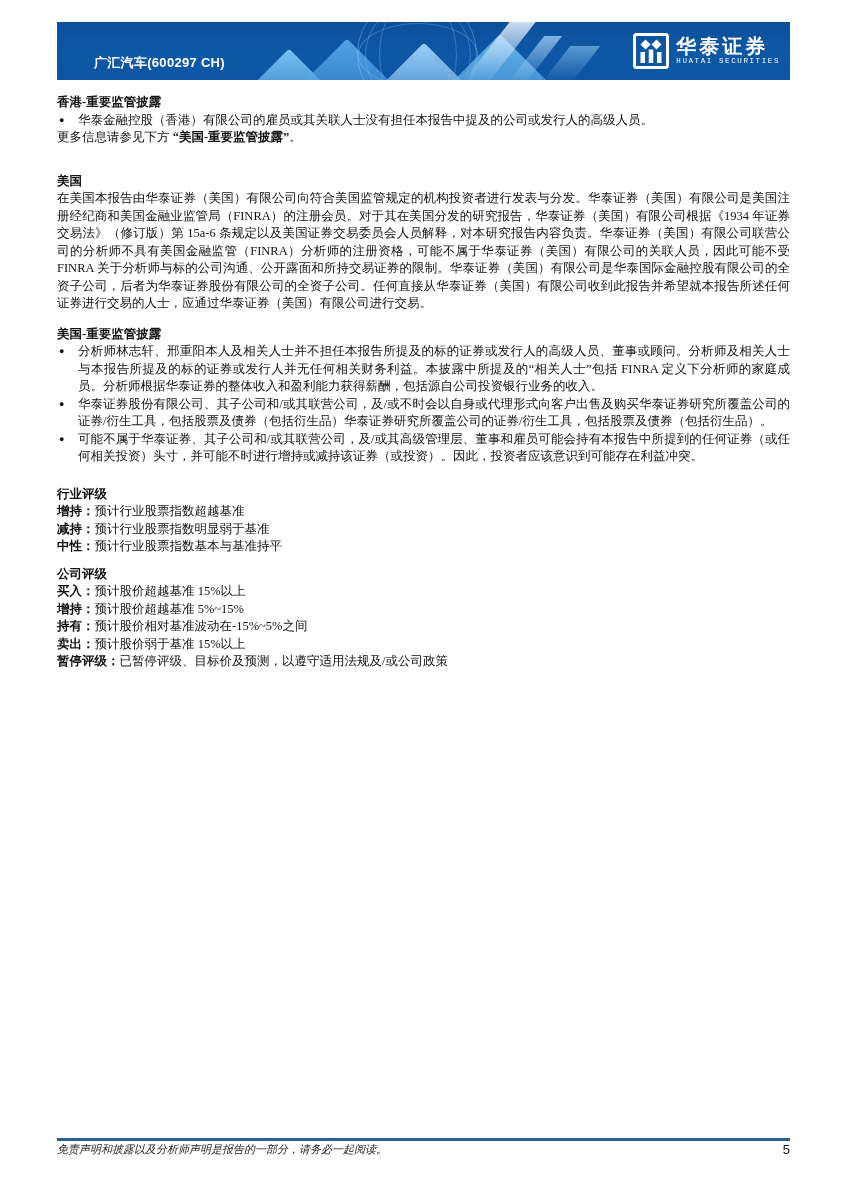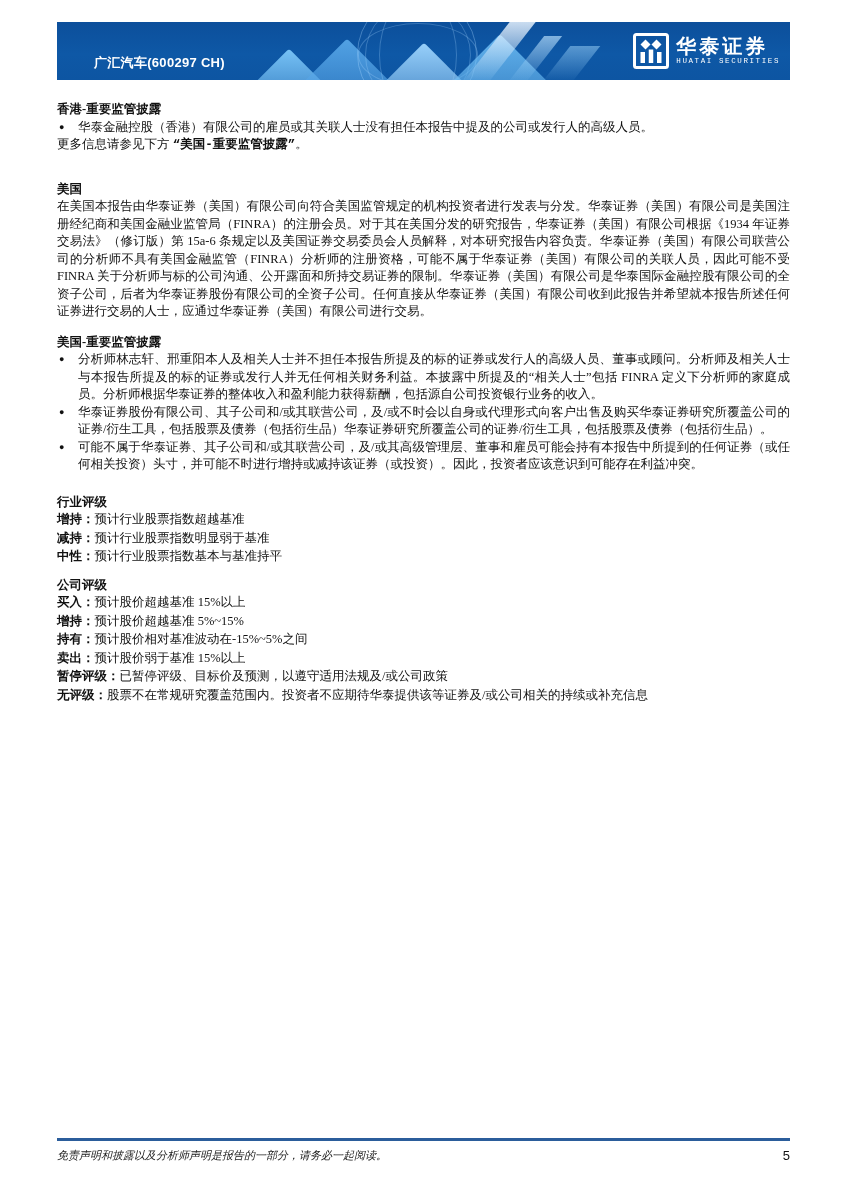--- a/index.html
+++ b/index.html
@@ -41,38 +41,38 @@
     margin-left:28px;
   }
   .brand{position:absolute;right:10px;top:50%;transform:translateY(-50%);
     display:flex;align-items:center;gap:7px;}
   .brand-cn{color:#fff;font-size:20px;font-weight:bold;letter-spacing:3px;line-height:21px;
     font-family:"Liberation Serif","DejaVu Serif",serif;}
   .brand-en{color:#fff;font-size:7.5px;letter-spacing:1.6px;line-height:9px;
     font-family:Liberation Mono, monospace;}
   
   .content{
-    position:absolute;left:57px;top:101px;width:733px;
+    position:absolute;left:57px;top:94px;width:733px;
     font-size:12.5px;line-height:17.5px;text-align:justify;
   }
   h3{font-size:12.5px;line-height:17.5px;margin:0;font-weight:bold;}
   p{margin:0;}
   ul{list-style:none;margin:0;padding:0;}
   li{position:relative;padding-left:21px;}
   .blt{position:absolute;left:2px;top:0;font-size:9px;}
-  b{font-weight:bold;font-family:Liberation Mono, monospace;}
+  b{font-weight:bold;}
   .sec-hk{margin-bottom:26px;}
   .sec-us{margin-bottom:13px;}
   .sec-usd{margin-bottom:20px;}
   .sec-note{margin-bottom:27px;}
   .sec-ind{margin-bottom:10px;}
   
   .footer{
     position:absolute;left:57px;top:1138px;width:733px;
-    border-top:3px solid #2b5d9b;padding-top:7px;
+    border-top:3px solid #2b5d9b;padding-top:1px;
   }
   .disclaimer{float:left;font-size:11px;font-style:italic;color:#222;}
   .page-num{float:right;font-size:13px;color:#111;
     font-family:"Liberation Sans","DejaVu Sans",sans-serif;}
 </style>
 </head>
 <body>
 
 <div class="page">
 
@@ -152,21 +152,20 @@
       <p><b>中性：</b><span>预计行业股票指数基本与基准持平</span></p>
     </section>
 
     <section class="sec-co">
       <h3>公司评级</h3>
       <p><b>买入：</b><span>预计股价超越基准 15%以上</span></p>
       <p><b>增持：</b><span>预计股价超越基准 5%~15%</span></p>
       <p><b>持有：</b><span>预计股价相对基准波动在-15%~5%之间</span></p>
       <p><b>卖出：</b><span>预计股价弱于基准 15%以上</span></p>
       <p><b>暂停评级：</b><span>已暂停评级、目标价及预测，以遵守适用法规及/或公司政策</span></p>
-      <p><b>无评级：</b><span>股票不在常规研究覆盖范围内。投资者不应期待华泰提供该等证券及/或公司相关的持续或补充信息</span></p>
     </section>
 
   </main>
 
   <footer class="footer">
     <div class="disclaimer">免责声明和披露以及分析师声明是报告的一部分，请务必一起阅读。</div>
     <div class="page-num">5</div>
   </footer>
 
 </div>

